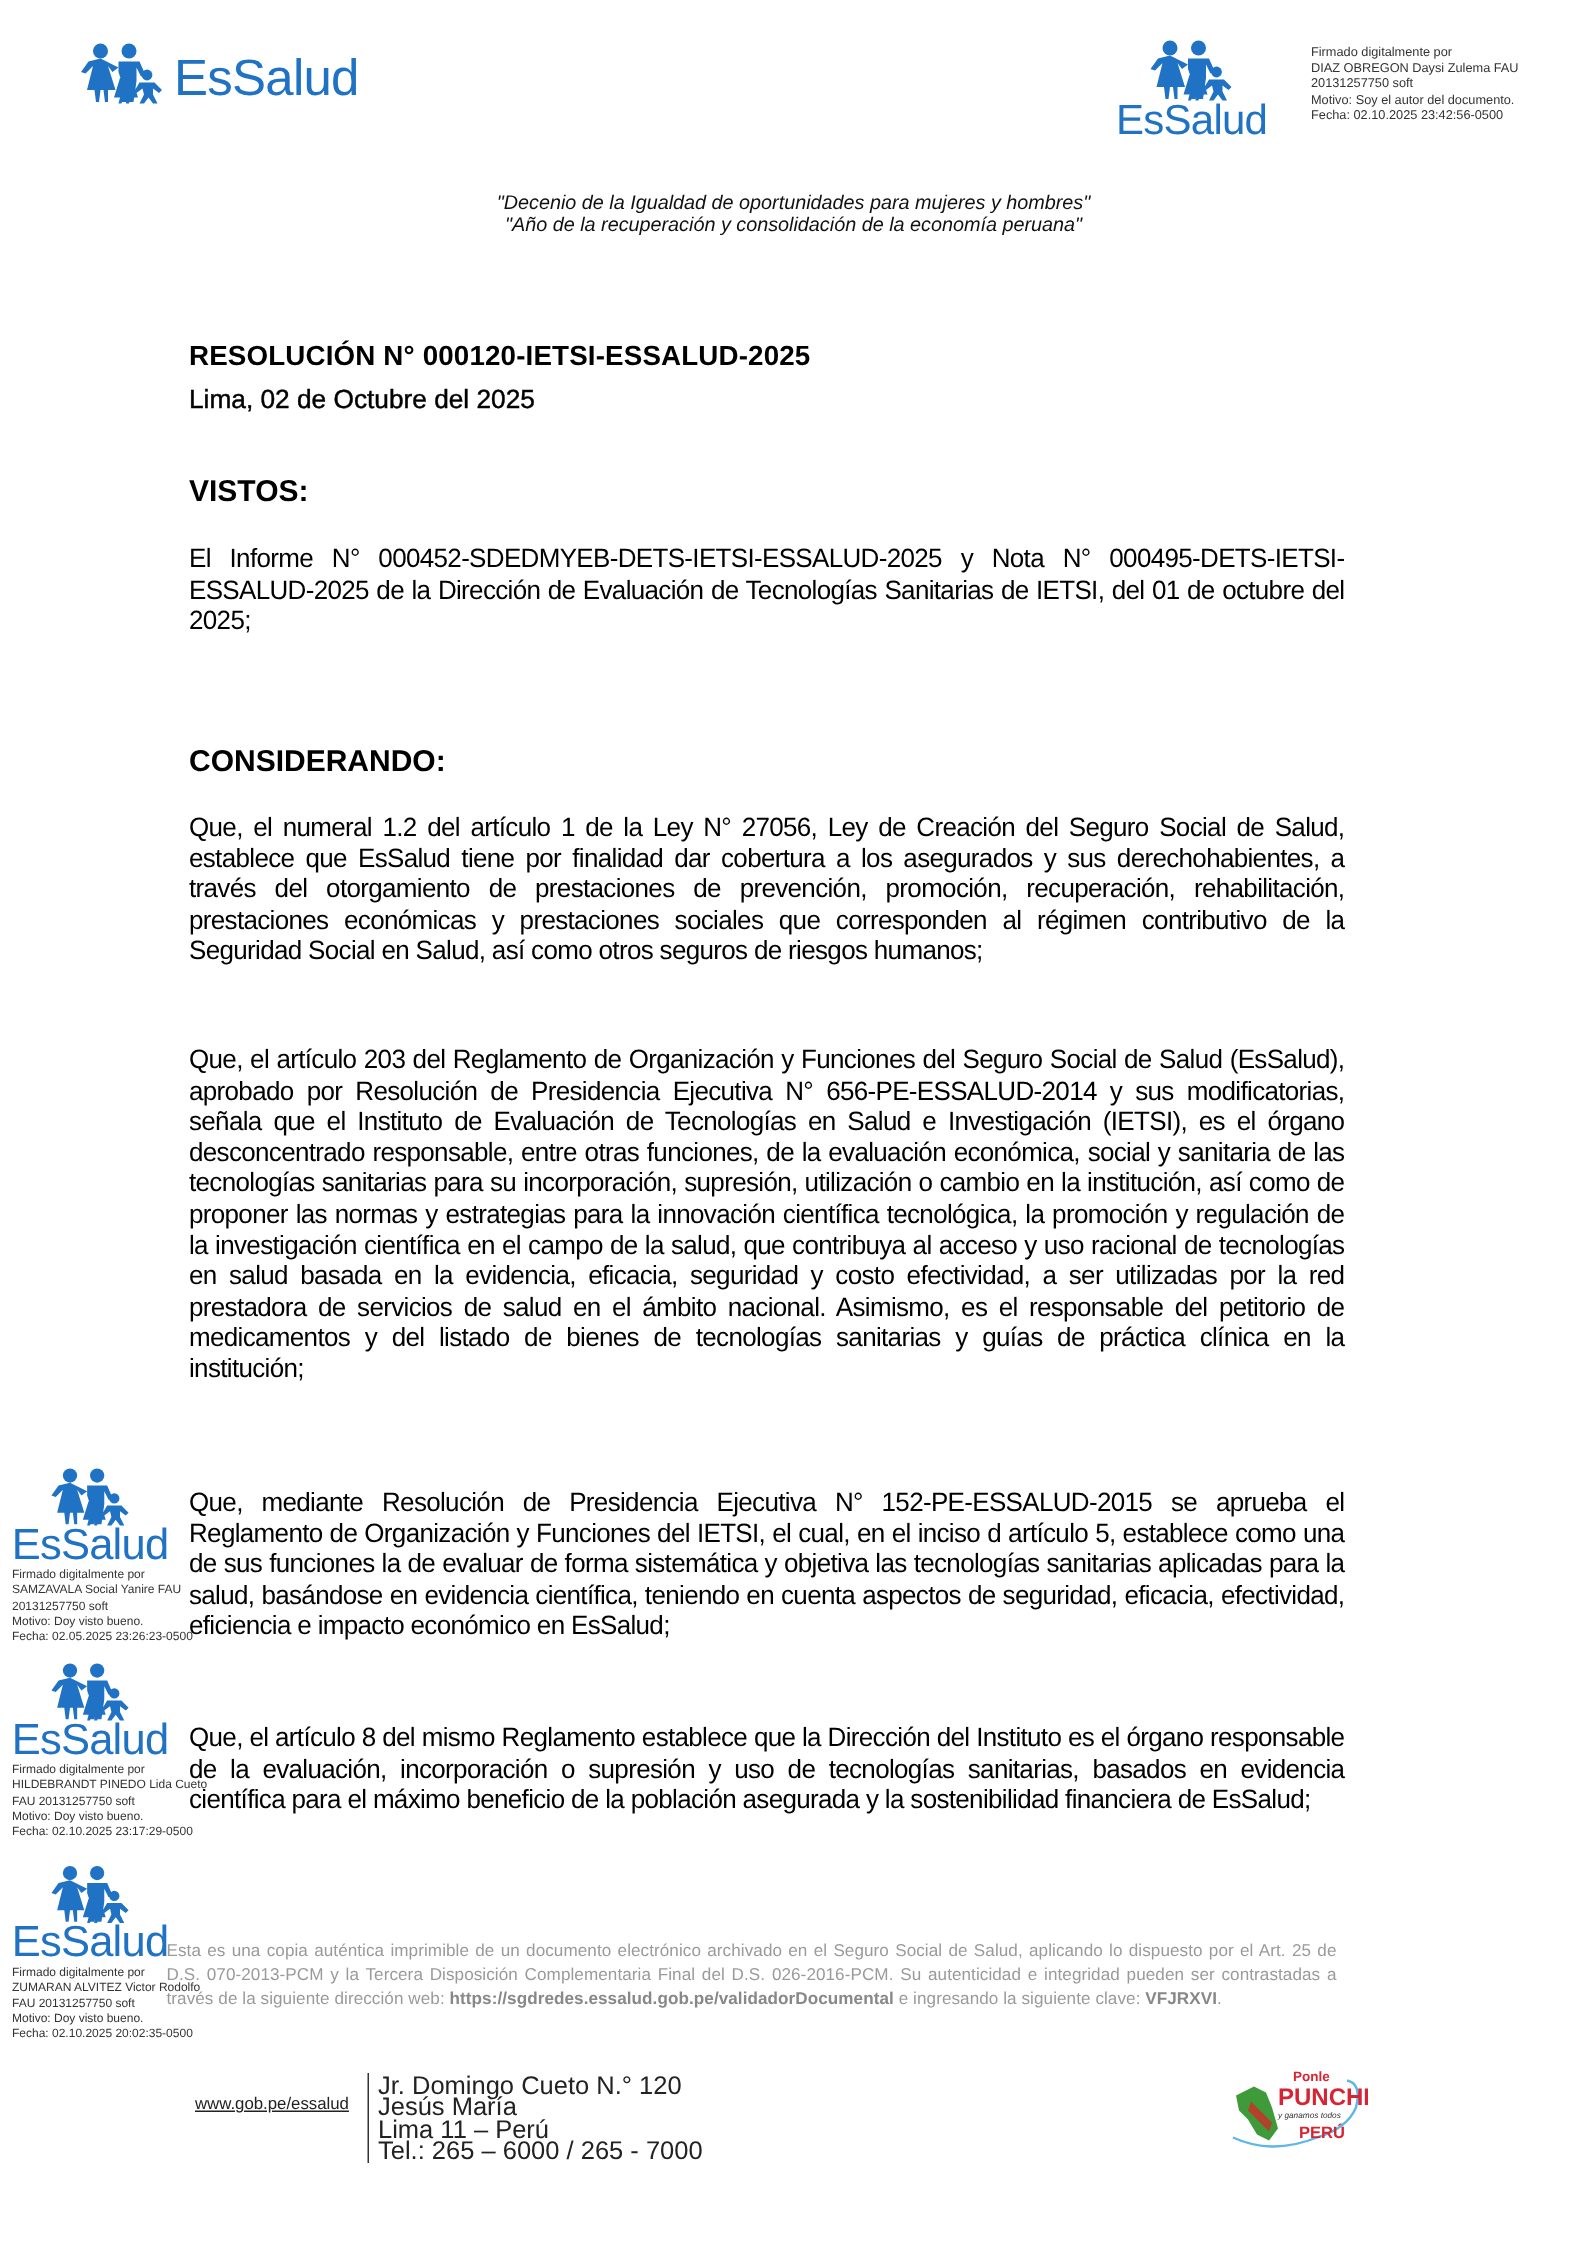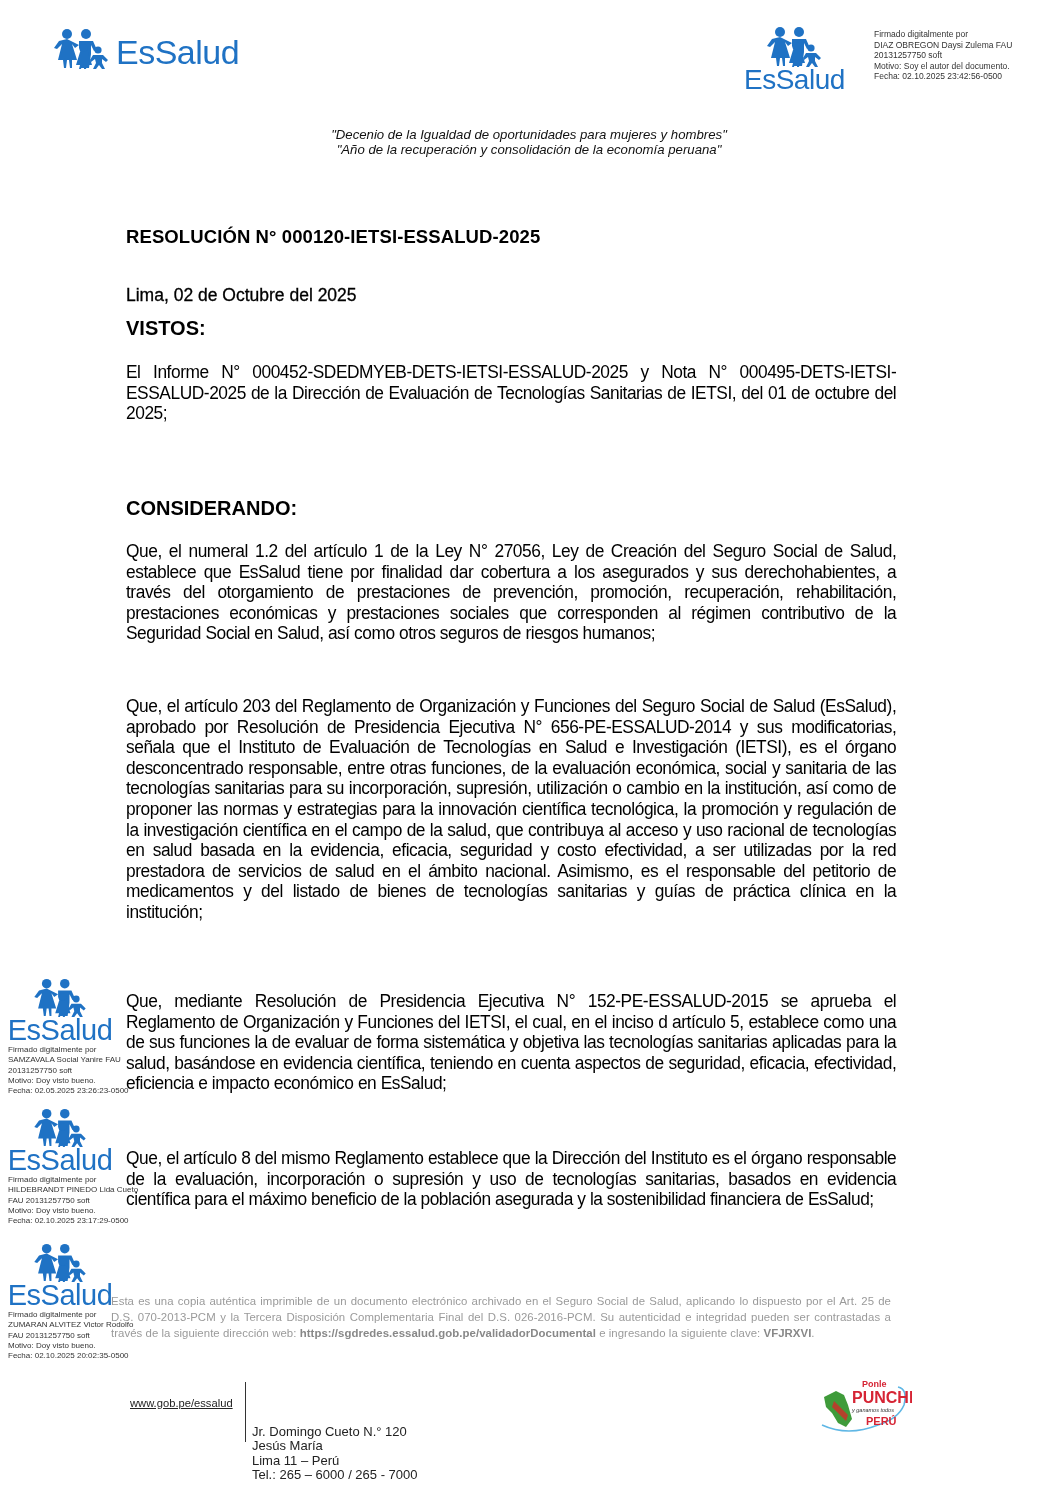--- a/index.html
+++ b/index.html
@@ -18,21 +18,21 @@
   .logo-stacked .logo-word { font-size: 28px; margin-top: -2px; }
 
   #logo-top-right { left: 744px; top: 26px; }
 
   .sig-text { font-family: "Liberation Sans", sans-serif; font-size: 8.5px; line-height: 10.6px; color: #333; white-space: nowrap; }
   #sig-top { left: 874px; top: 29px; }
 
   .quotes { left: 0; width: 1058px; top: 127px; text-align: center; font-style: italic; font-size: 13.2px; line-height: 15px; color: #111; }
 
   .res-title { left: 126px; top: 226px; font-weight: 700; font-size: 18.5px; letter-spacing: 0.1px; }
-  .res-date { left: 126px; top: 256px; font-size: 17.5px; font-weight: 400; margin-top: 29px; -webkit-text-stroke: 0.3px #000; }
+  .res-date { left: 126px; top: 256px; font-size: 17.5px; font-weight: 400; -webkit-text-stroke: 0.3px #000; }
 
   .heading { font-weight: 700; font-size: 20px; }
   #vistos-heading { left: 126px; top: 317px; }
   #considerando-heading { left: 126px; top: 497px; }
 
   .para { left: 126px; width: 782px; font-size: 17.6px; line-height: 20.6px; text-align: justify; letter-spacing: -0.45px; transform: scaleX(0.985); transform-origin: left top; }
   #vistos-text { top: 362px; }
   #p1 { top: 541px; }
   #p2 { top: 696px; }
   #p3 { top: 991px; }
@@ -47,21 +47,21 @@
   #stamp-2 { top: 1108px; }
   #stamp-3 { top: 1243px; }
 
   
   .notice { left: 111px; top: 1293px; width: 780px; font-size: 11.4px; line-height: 16px; color: #9a9a9a; text-align: justify; letter-spacing: 0.05px; }
   .notice b { color: #888; font-weight: 700; }
 
   
   .web { left: 130px; top: 1397px; font-size: 11.2px; color: #222; text-decoration: underline; }
   .vbar { left: 245px; top: 1382px; width: 1px; height: 60px; background: #333; }
-  .addr { left: 252px; top: 1384px; font-size: 13px; line-height: 14.4px; color: #222; margin-top: 41px; }
+  .addr { left: 252px; top: 1384px; font-size: 17px; line-height: 14.4px; color: #222; }
 
   #punche-logo { left: 818px; top: 1375px; width: 94px; height: 64px; }
 </style>
 </head>
 <body>
 
 <svg width="0" height="0" style="position:absolute">
   <defs>
     <g id="family-glyph">
 

